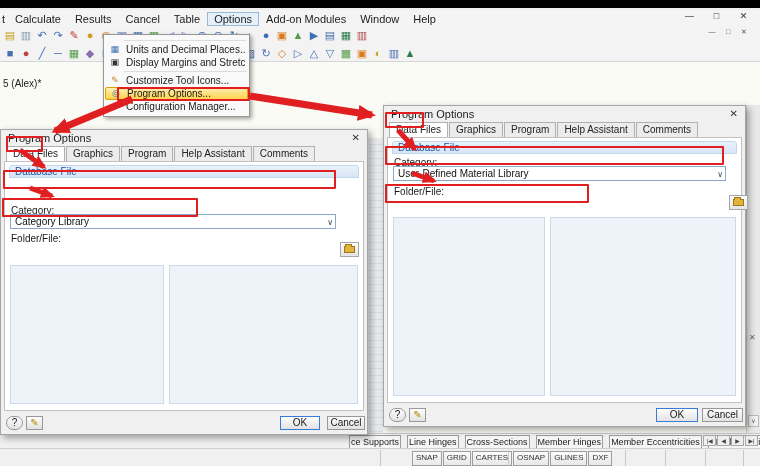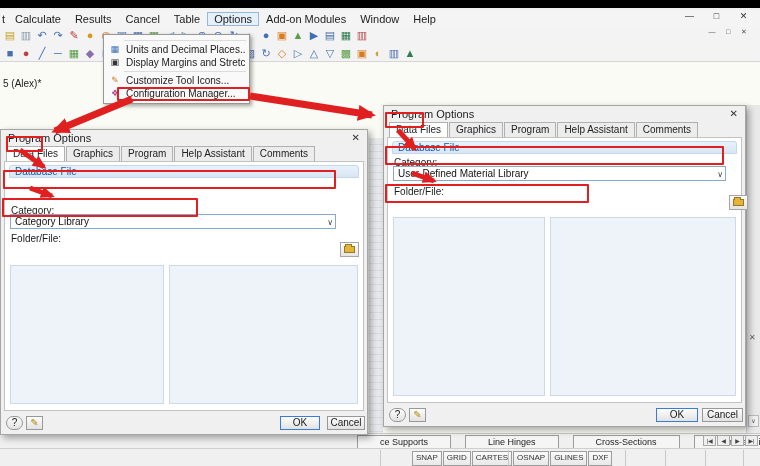--- a/index.html
+++ b/index.html
@@ -81,21 +81,21 @@
                        background:#e4b33a; border:1px solid #9b7a1f; border-bottom:none; }
   .panel { position:absolute; background:#eef2f9; border:1px solid #ccd9ea; }
   .btn { position:absolute; height:14px; font-size:10px; text-align:center; line-height:12px;
          border:1px solid #989898; background:linear-gradient(#fdfdfd,#e2e2e2); color:#1b1b1b; }
   .btn.default { border:1px solid #3a7bd5; }
   .sq-btn { width:17px; }
 
   
   .bottom-tabs { position:absolute; left:0; top:425px; right:0; height:15px; background:#f0f0f0;
                  border-top:1px solid #c9c9c9; z-index:1; display:flex; padding-left:345px; font-size:9px; }
-  .btab { border:1px solid #9c9c9c; background:#f5f5f5; padding:0 22px; margin:1px 2px 0 12px;
+  .btab { border:1px solid #9c9c9c; background:#f5f5f5; padding:0 1px; margin:1px 2px 0 4px;
           height:17px; line-height:12px; color:#1b1b1b; white-space:nowrap; }
   .btab-nav { position:absolute; right:2px; top:427px; display:flex; z-index:2; }
   .bnav { width:13px; height:11px; border:1px solid #a8a8a8; background:#efefef; font-size:6px;
           text-align:center; line-height:10px; color:#444; margin-left:1px; }
 
   .statusbar { position:absolute; left:0; top:440px; right:0; height:18px; background:#f0f0f0;
                border-top:1px solid #cfcfcf; z-index:1; }
   .sb-buttons { position:absolute; left:412px; top:2px; display:flex; }
   .sbtn { border:1px solid #9d9d9d; background:linear-gradient(#fbfbfb,#e8e8e8); font-size:8px;
           padding:0 3px; height:15px; line-height:12px; margin-right:1px; color:#333; }
@@ -208,20 +208,24 @@
     </div>
     <div class="dd-item">
       <span class="dd-icon" style="color:#333">▣</span>
       <span class="dd-label">Display Margins and Stretch Factors...</span>
     </div>
     <div class="dd-sep"></div>
     <div class="dd-item">
       <span class="dd-icon" style="color:#c07a20">✎</span>
       <span class="dd-label">Customize Tool Icons...</span>
     </div>
+    <div class="dd-item hl">
+      <span class="dd-icon" style="color:#3f6fb5">◎</span>
+      <span class="dd-label">Program Options...</span>
+    </div>
     <div class="dd-item">
       <span class="dd-icon" style="color:#b04a90">❖</span>
       <span class="dd-label">Configuration Manager...</span>
     </div>
   </div>
 
   <div class="dialog" id="dlgL">
     <div class="dlg-title">
       <span>Program Options</span>
       <span class="dlg-close">✕</span>

